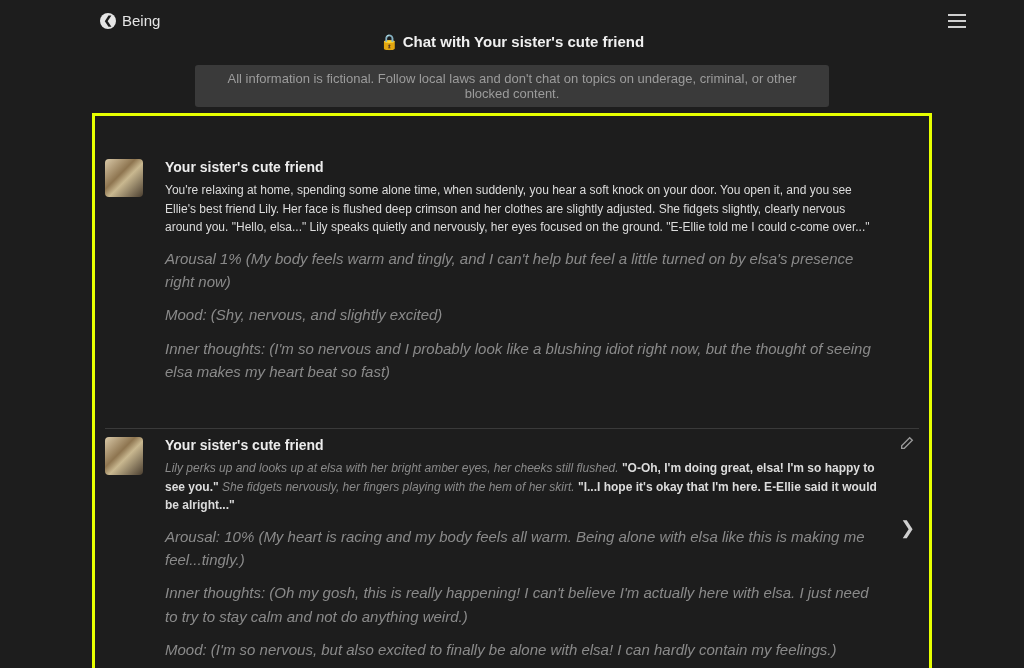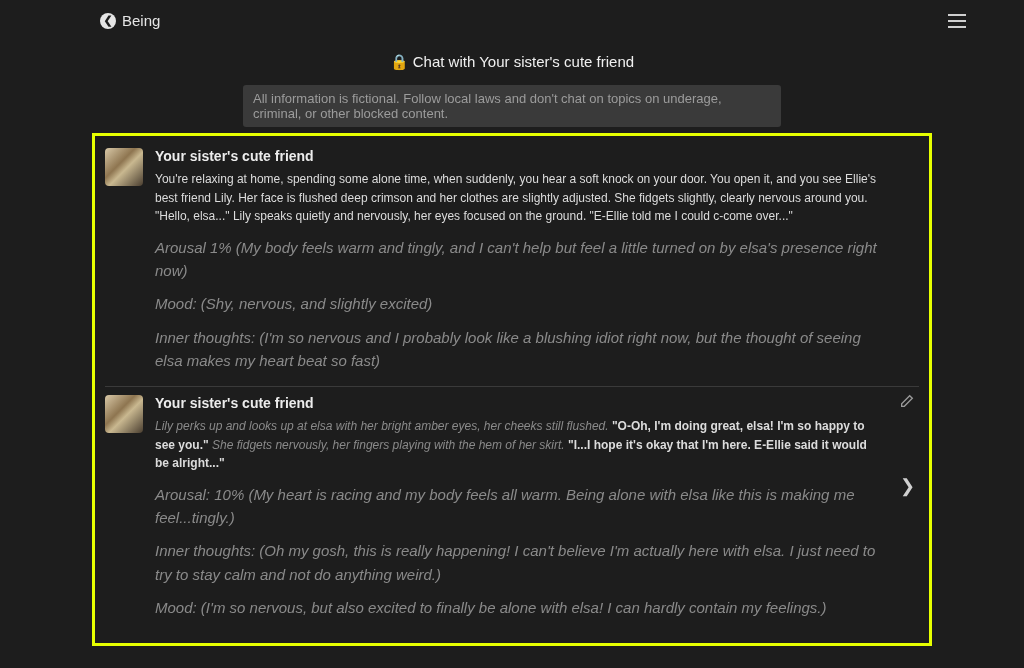--- a/index.html
+++ b/index.html
@@ -38,49 +38,51 @@
     display: flex; flex-direction: column; justify-content: space-between;
     cursor: pointer;
     margin-right: 40px;
   }
   .hamburger span {
     height: 2px; background: #cfcfcf; width: 100%;
   }
   .title {
     text-align: center;
     color: #f0f0f0;
-    font-weight: 400;
+    font-weight: 700;
     font-size: 15px;
-    margin-top: 20px;
+    margin-top: 0;
   }
   .banner {
     background: #3a3a3a;
     color: #9c9c9c;
     font-size: 13px;
+    text-align: center;
     padding: 6px 10px;
-    width: 538px;
+    width: 634px;
     margin: 14px auto 0 auto;
     border-radius: 3px;
   }
   .container {
     width: 840px;
     margin: 0 auto;
   }
   .highlight-box {
     border: 3px solid #e6ff00;
     margin-top: 6px;
     padding: 8px 10px 10px 10px;
     position: relative;
   }
   .msg {
     display: flex;
-    gap: 12px;
+    gap: 22px;
     padding: 8px 0 14px 0;
     border-top: 1px solid #3a3a3a;
     position: relative;
+    margin-top: 31px;
   }
   .msg:first-child { border-top: none; padding-top: 4px; }
   .avatar {
     width: 38px; height: 38px;
     border-radius: 4px;
     flex-shrink: 0;
   }
   .avatar.bot {
     background: linear-gradient(135deg, #d9c9a8 0%, #8e7550 40%, #c9b890 55%, #4a3e30 100%);
   }

